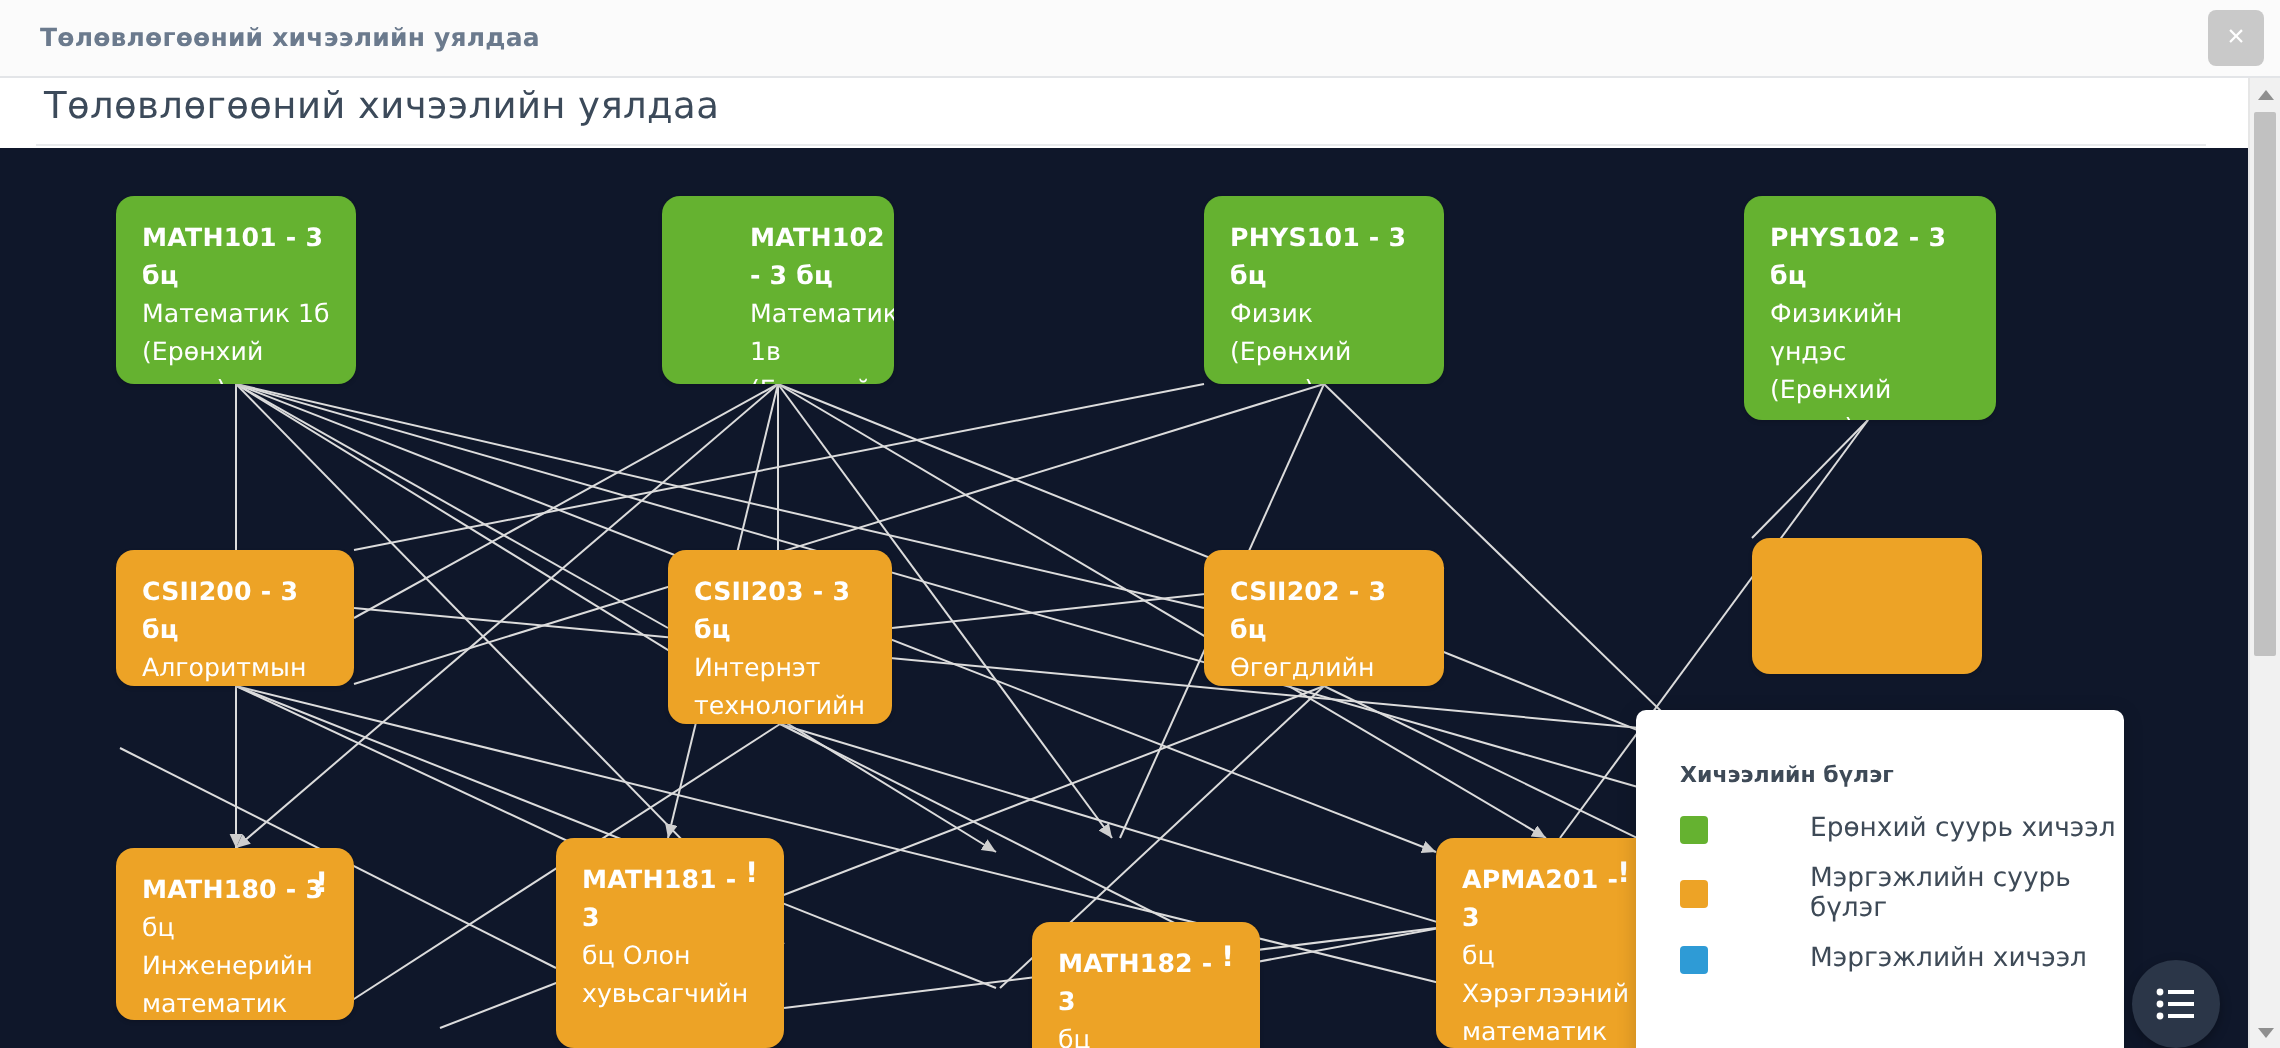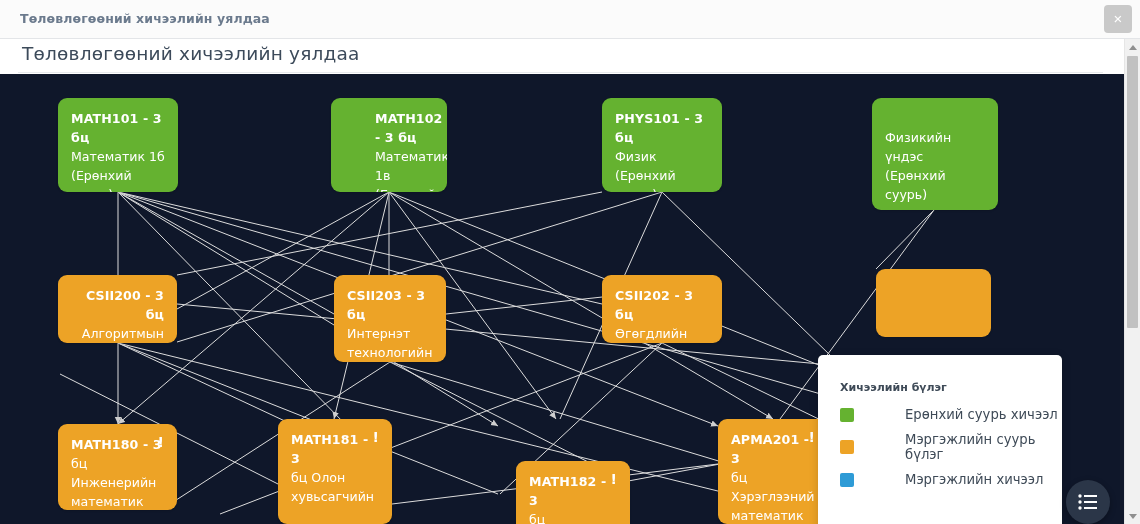--- a/index.html
+++ b/index.html
@@ -158,22 +158,22 @@
         <path d="M990,418 L975,450"></path>
         <path d="M990,418 L1000,450"></path>
         <path d="M990,418 L1012,450"></path>
       </g>
     </svg>
 
     <div id="nodes-layer">
         <div class="node green" style="left: 58px; top: 24px; width: 120px; height: 94px;"><span class="code">MATH101 - 3 бц</span><br><span class="body">Математик 1б (Ерөнхий суурь)</span></div>
         <div class="node green" style="left: 331px; top: 24px; width: 116px; height: 94px; padding-left: 44px;"><span class="code">MATH102 - 3 бц</span><br><span class="body">Математик 1в (Ерөнхий суурь)</span></div>
         <div class="node green" style="left: 602px; top: 24px; width: 120px; height: 94px;"><span class="code">PHYS101 - 3 бц</span><br><span class="body">Физик (Ерөнхий суурь)</span></div>
-        <div class="node green" style="left: 872px; top: 24px; width: 126px; height: 112px;"><br><span class="body">Физикийн үндэс (Ерөнхий суурь)</span></div>
-        <div class="node orange" style="left: 58px; top: 201px; width: 119px; height: 68px; text-align: right;"><span class="code">CSII200 - 3 бц</span><br><span class="body">Алгоритмын үндэс</span></div>
+        <div class="node green" style="left: 872px; top: 24px; width: 126px; height: 112px;"><span class="code">PHYS102 - 3 бц</span><br><span class="body">Физикийн үндэс (Ерөнхий суурь)</span></div>
+        <div class="node orange" style="left: 58px; top: 201px; width: 119px; height: 68px;"><span class="code">CSII200 - 3 бц</span><br><span class="body">Алгоритмын үндэс</span></div>
         <div class="node orange" style="left: 334px; top: 201px; width: 112px; height: 87px;"><span class="code">CSII203 - 3 бц</span><br><span class="body">Интернэт технологийн үндэс</span></div>
         <div class="node orange" style="left: 602px; top: 201px; width: 120px; height: 68px;"><span class="code">CSII202 - 3 бц</span><br><span class="body">Өгөгдлийн сангийн үндэс</span></div>
         <div class="node orange" style="left: 876px; top: 195px; width: 115px; height: 68px;"></div>
         <div class="node orange" style="left: 58px; top: 350px; width: 119px; height: 86px;"><span class="code">MATH180 - 3</span><br><span class="body">бц Инженерийн математик</span><span class="warn">!</span></div>
         <div class="node orange" style="left: 278px; top: 345px; width: 114px; height: 105px;"><span class="code">MATH181 - 3</span><br><span class="body">бц Олон хувьсагчийн</span><span class="warn">!</span></div>
         <div class="node orange" style="left: 516px; top: 345px; width: 114px; height: 105px; margin-top: 42px;"><span class="code">MATH182 - 3</span><br><span class="body">бц Математик логик ба</span><span class="warn">!</span></div>
         <div class="node orange" style="left: 718px; top: 345px; width: 110px; height: 105px;"><span class="code">APMA201 - 3</span><br><span class="body">бц Хэрэглээний математик</span><span class="warn">!</span></div>
         <div class="node orange" style="left: 932px; top: 350px; width: 115px; height: 68px;">
           <span class="body">н хэл Си</span>
         </div>

